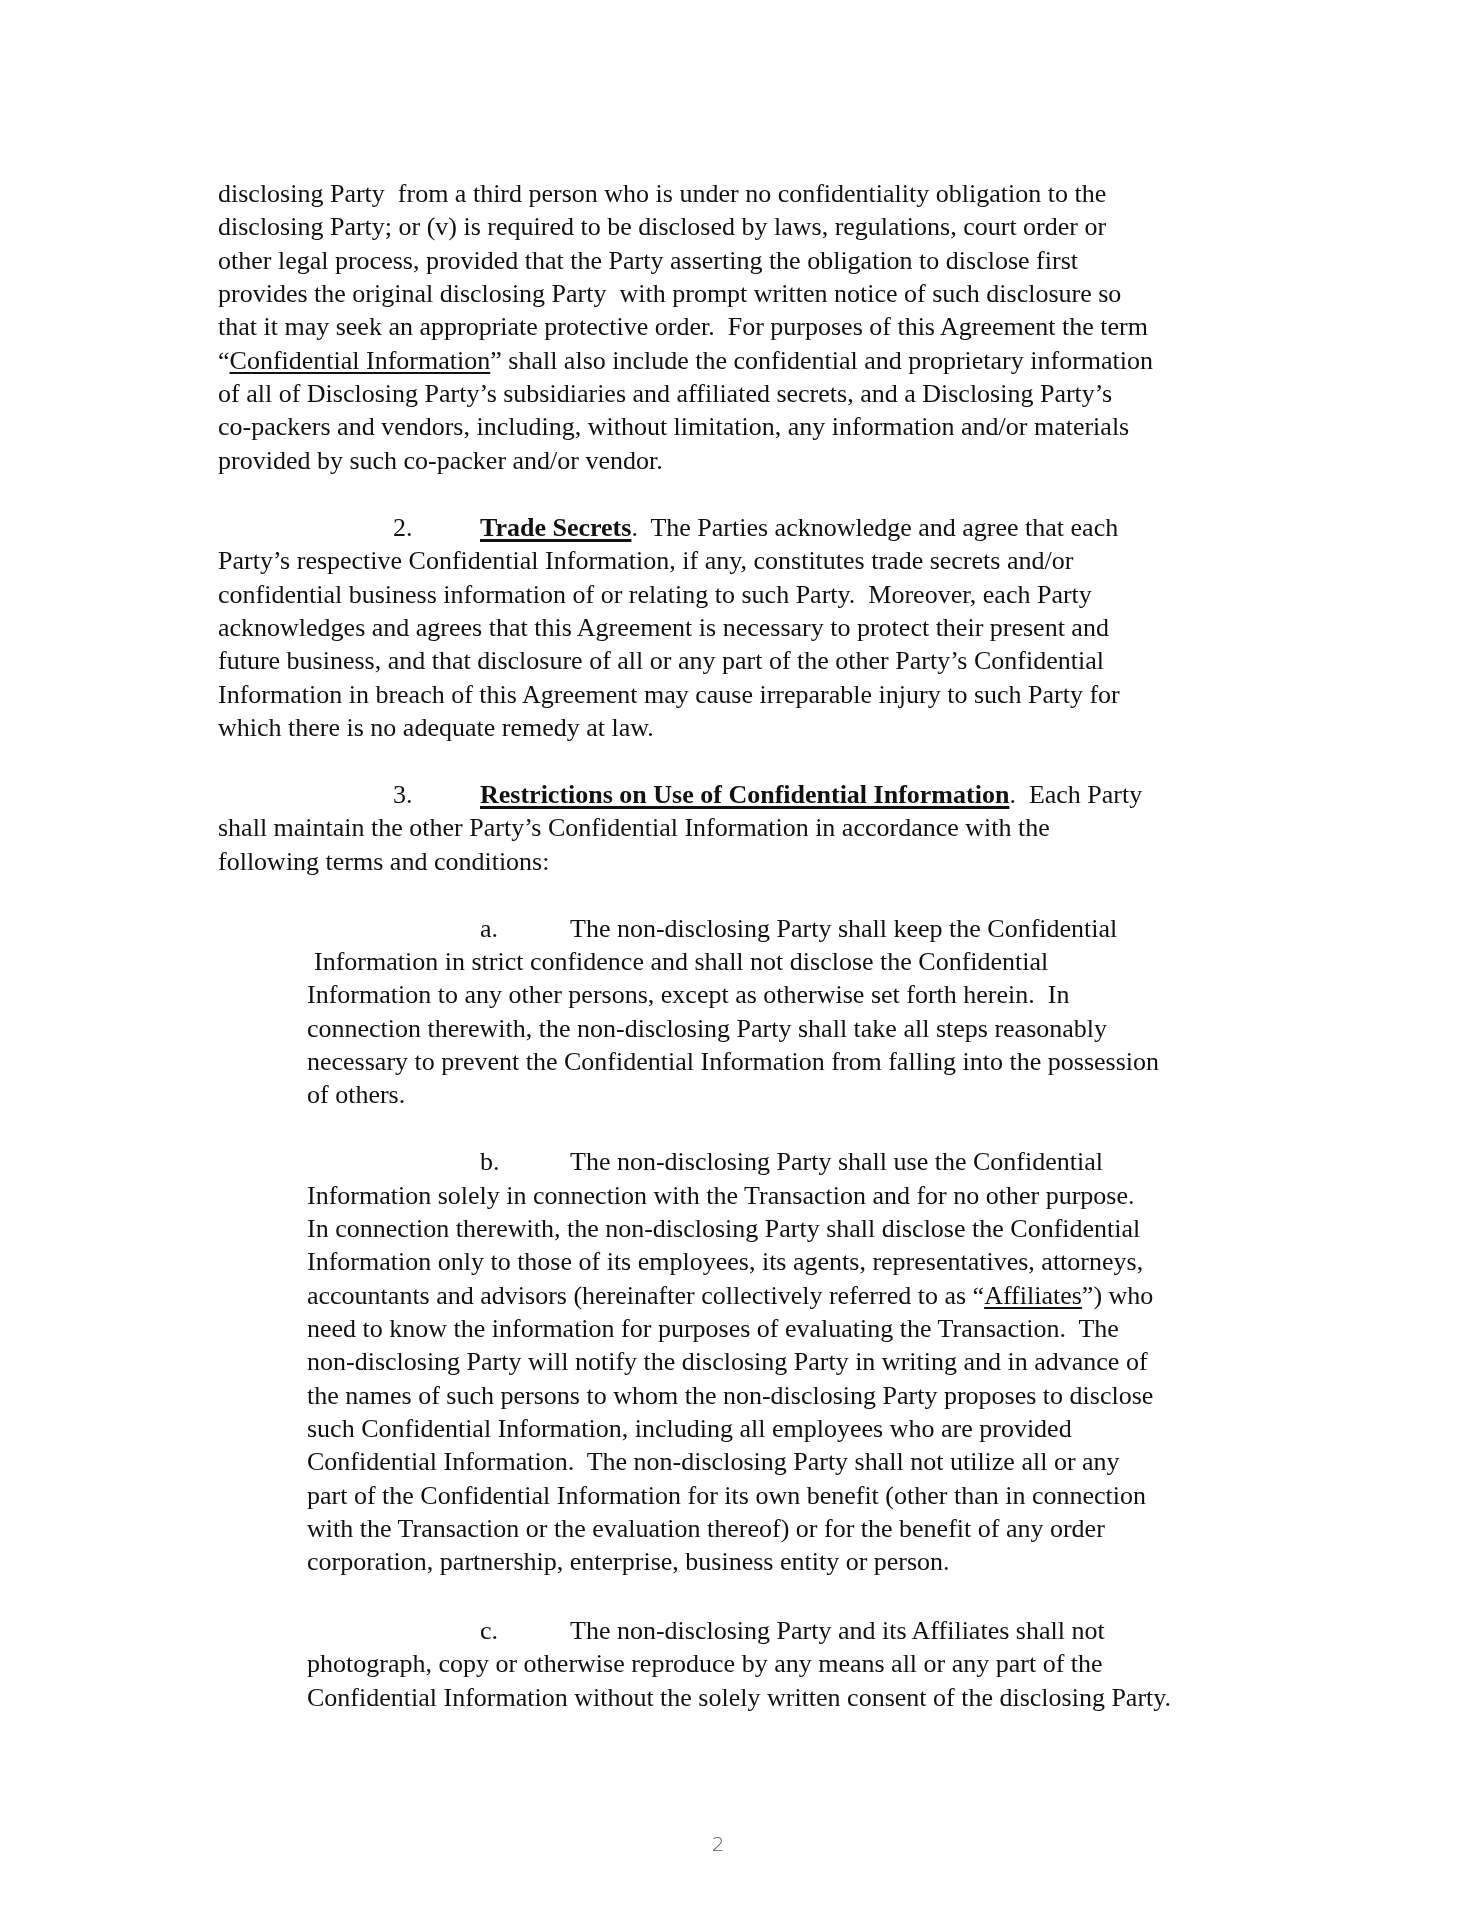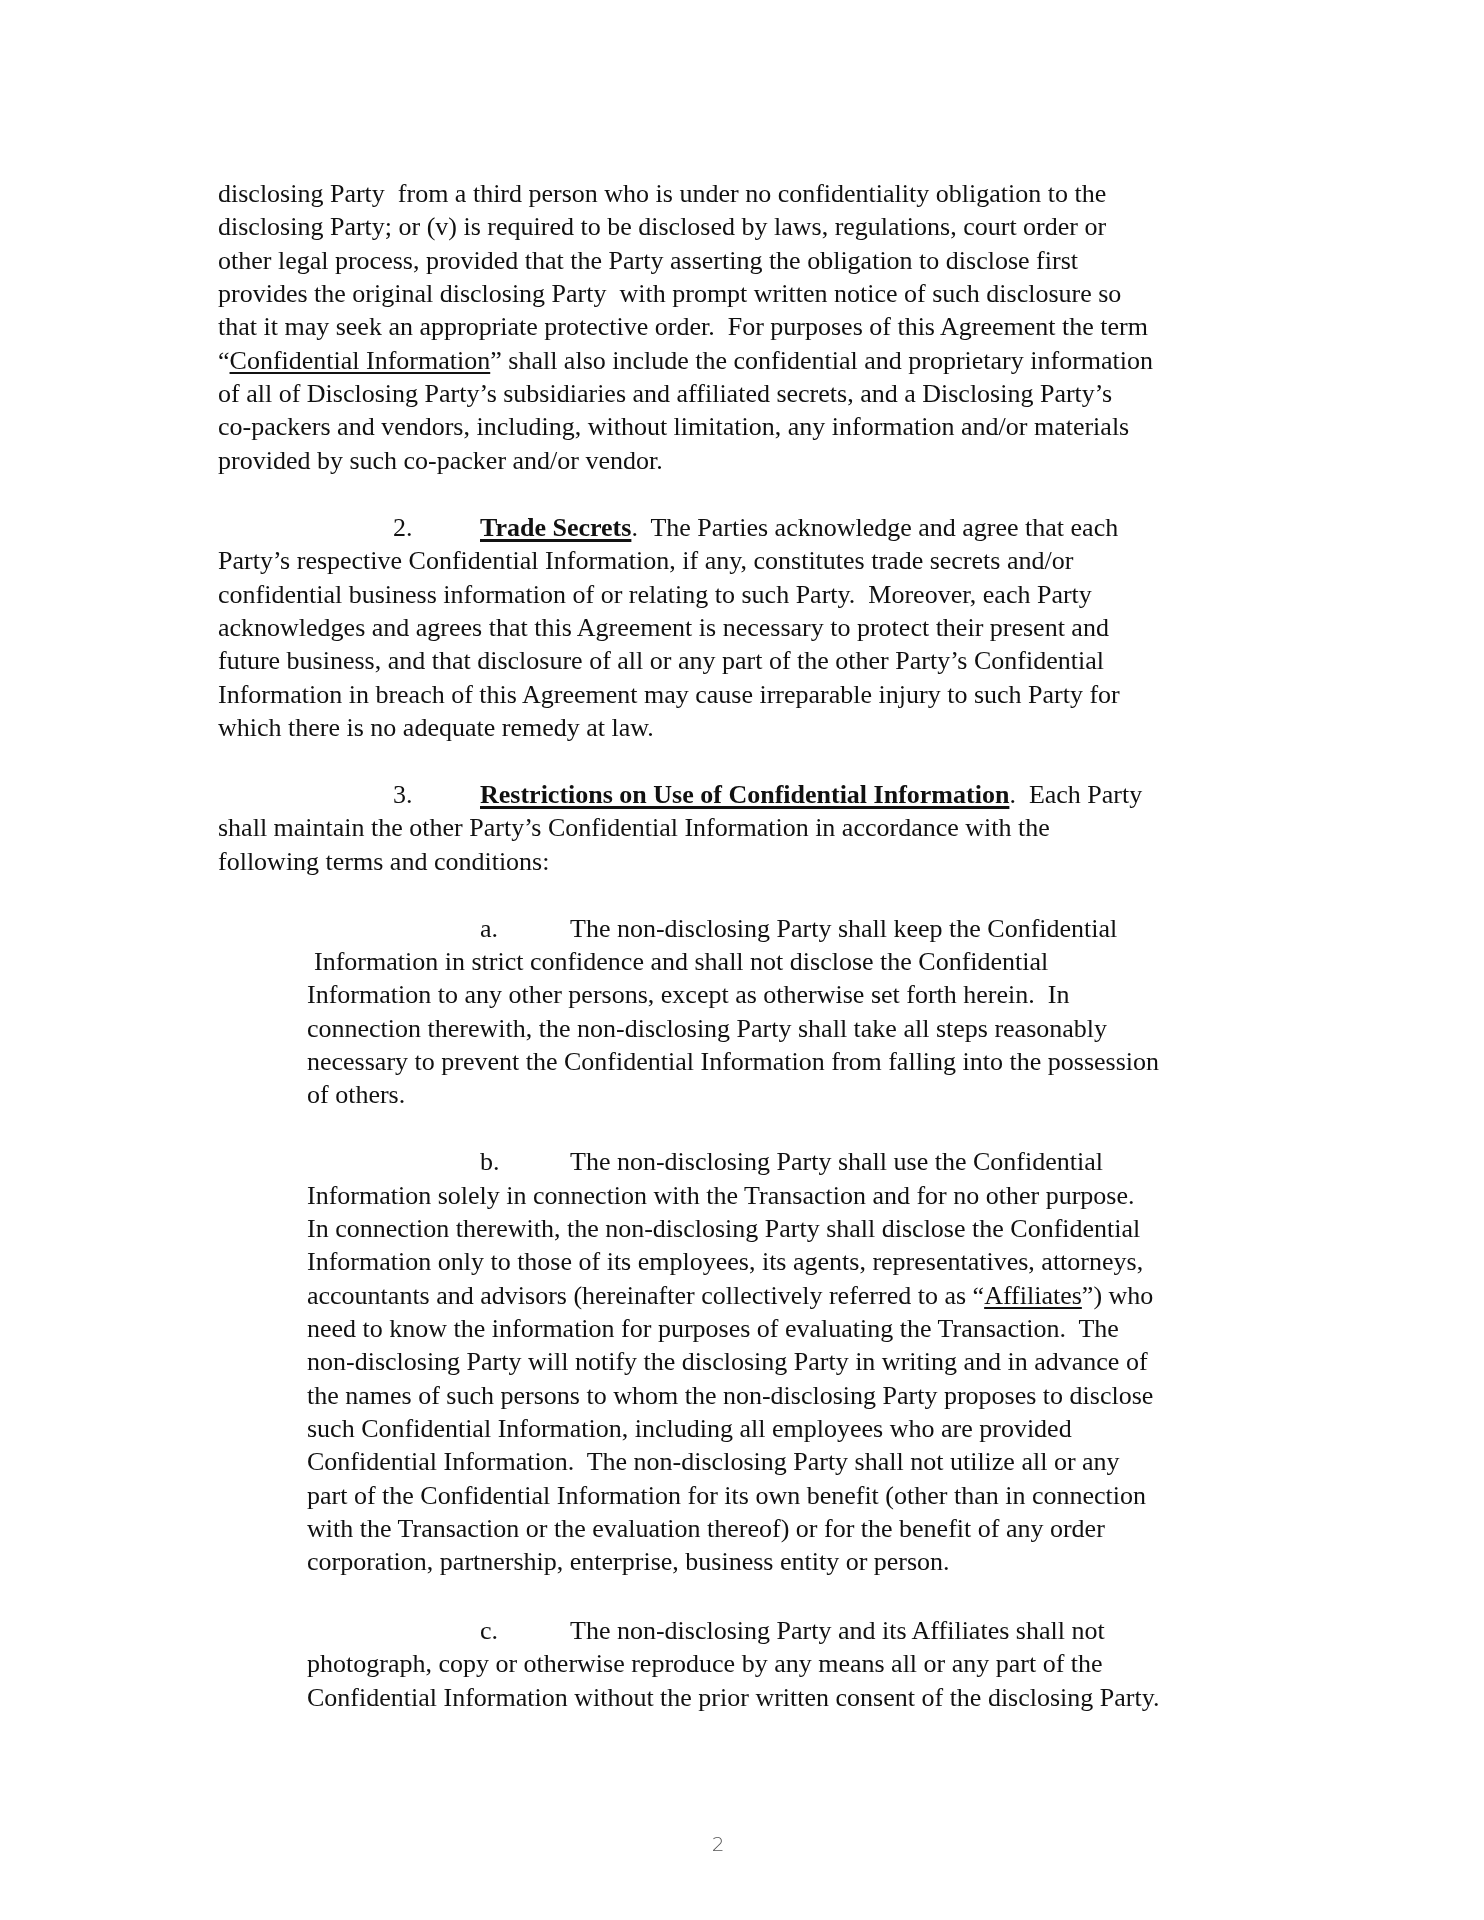--- a/index.html
+++ b/index.html
@@ -80,17 +80,17 @@
     <div class="line" style="left:307px; top:1449px;">Confidential Information.  The non-disclosing Party shall not utilize all or any</div>
     <div class="line" style="left:307px; top:1483px;">part of the Confidential Information for its own benefit (other than in connection</div>
     <div class="line" style="left:307px; top:1516px;">with the Transaction or the evaluation thereof) or for the benefit of any order</div>
     <div class="line" style="left:307px; top:1549px;">corporation, partnership, enterprise, business entity or person.</div>
   </div>
 
   <div>
     <div class="line" style="left:480px; top:1618px;">c.</div>
     <div class="line" style="left:570px; top:1618px;">The non-disclosing Party and its Affiliates shall not</div>
     <div class="line" style="left:307px; top:1651px;">photograph, copy or otherwise reproduce by any means all or any part of the</div>
-    <div class="line" style="left:307px; top:1685px;">Confidential Information without the prior written consent of the disclosing Party.</div>
+    <div class="line" style="left:307px; top:1685px;">Confidential Information without the solely written consent of the disclosing Party.</div>
   </div>
 
   <div class="page-number">2</div>
 </div>
 
 </body></html>

